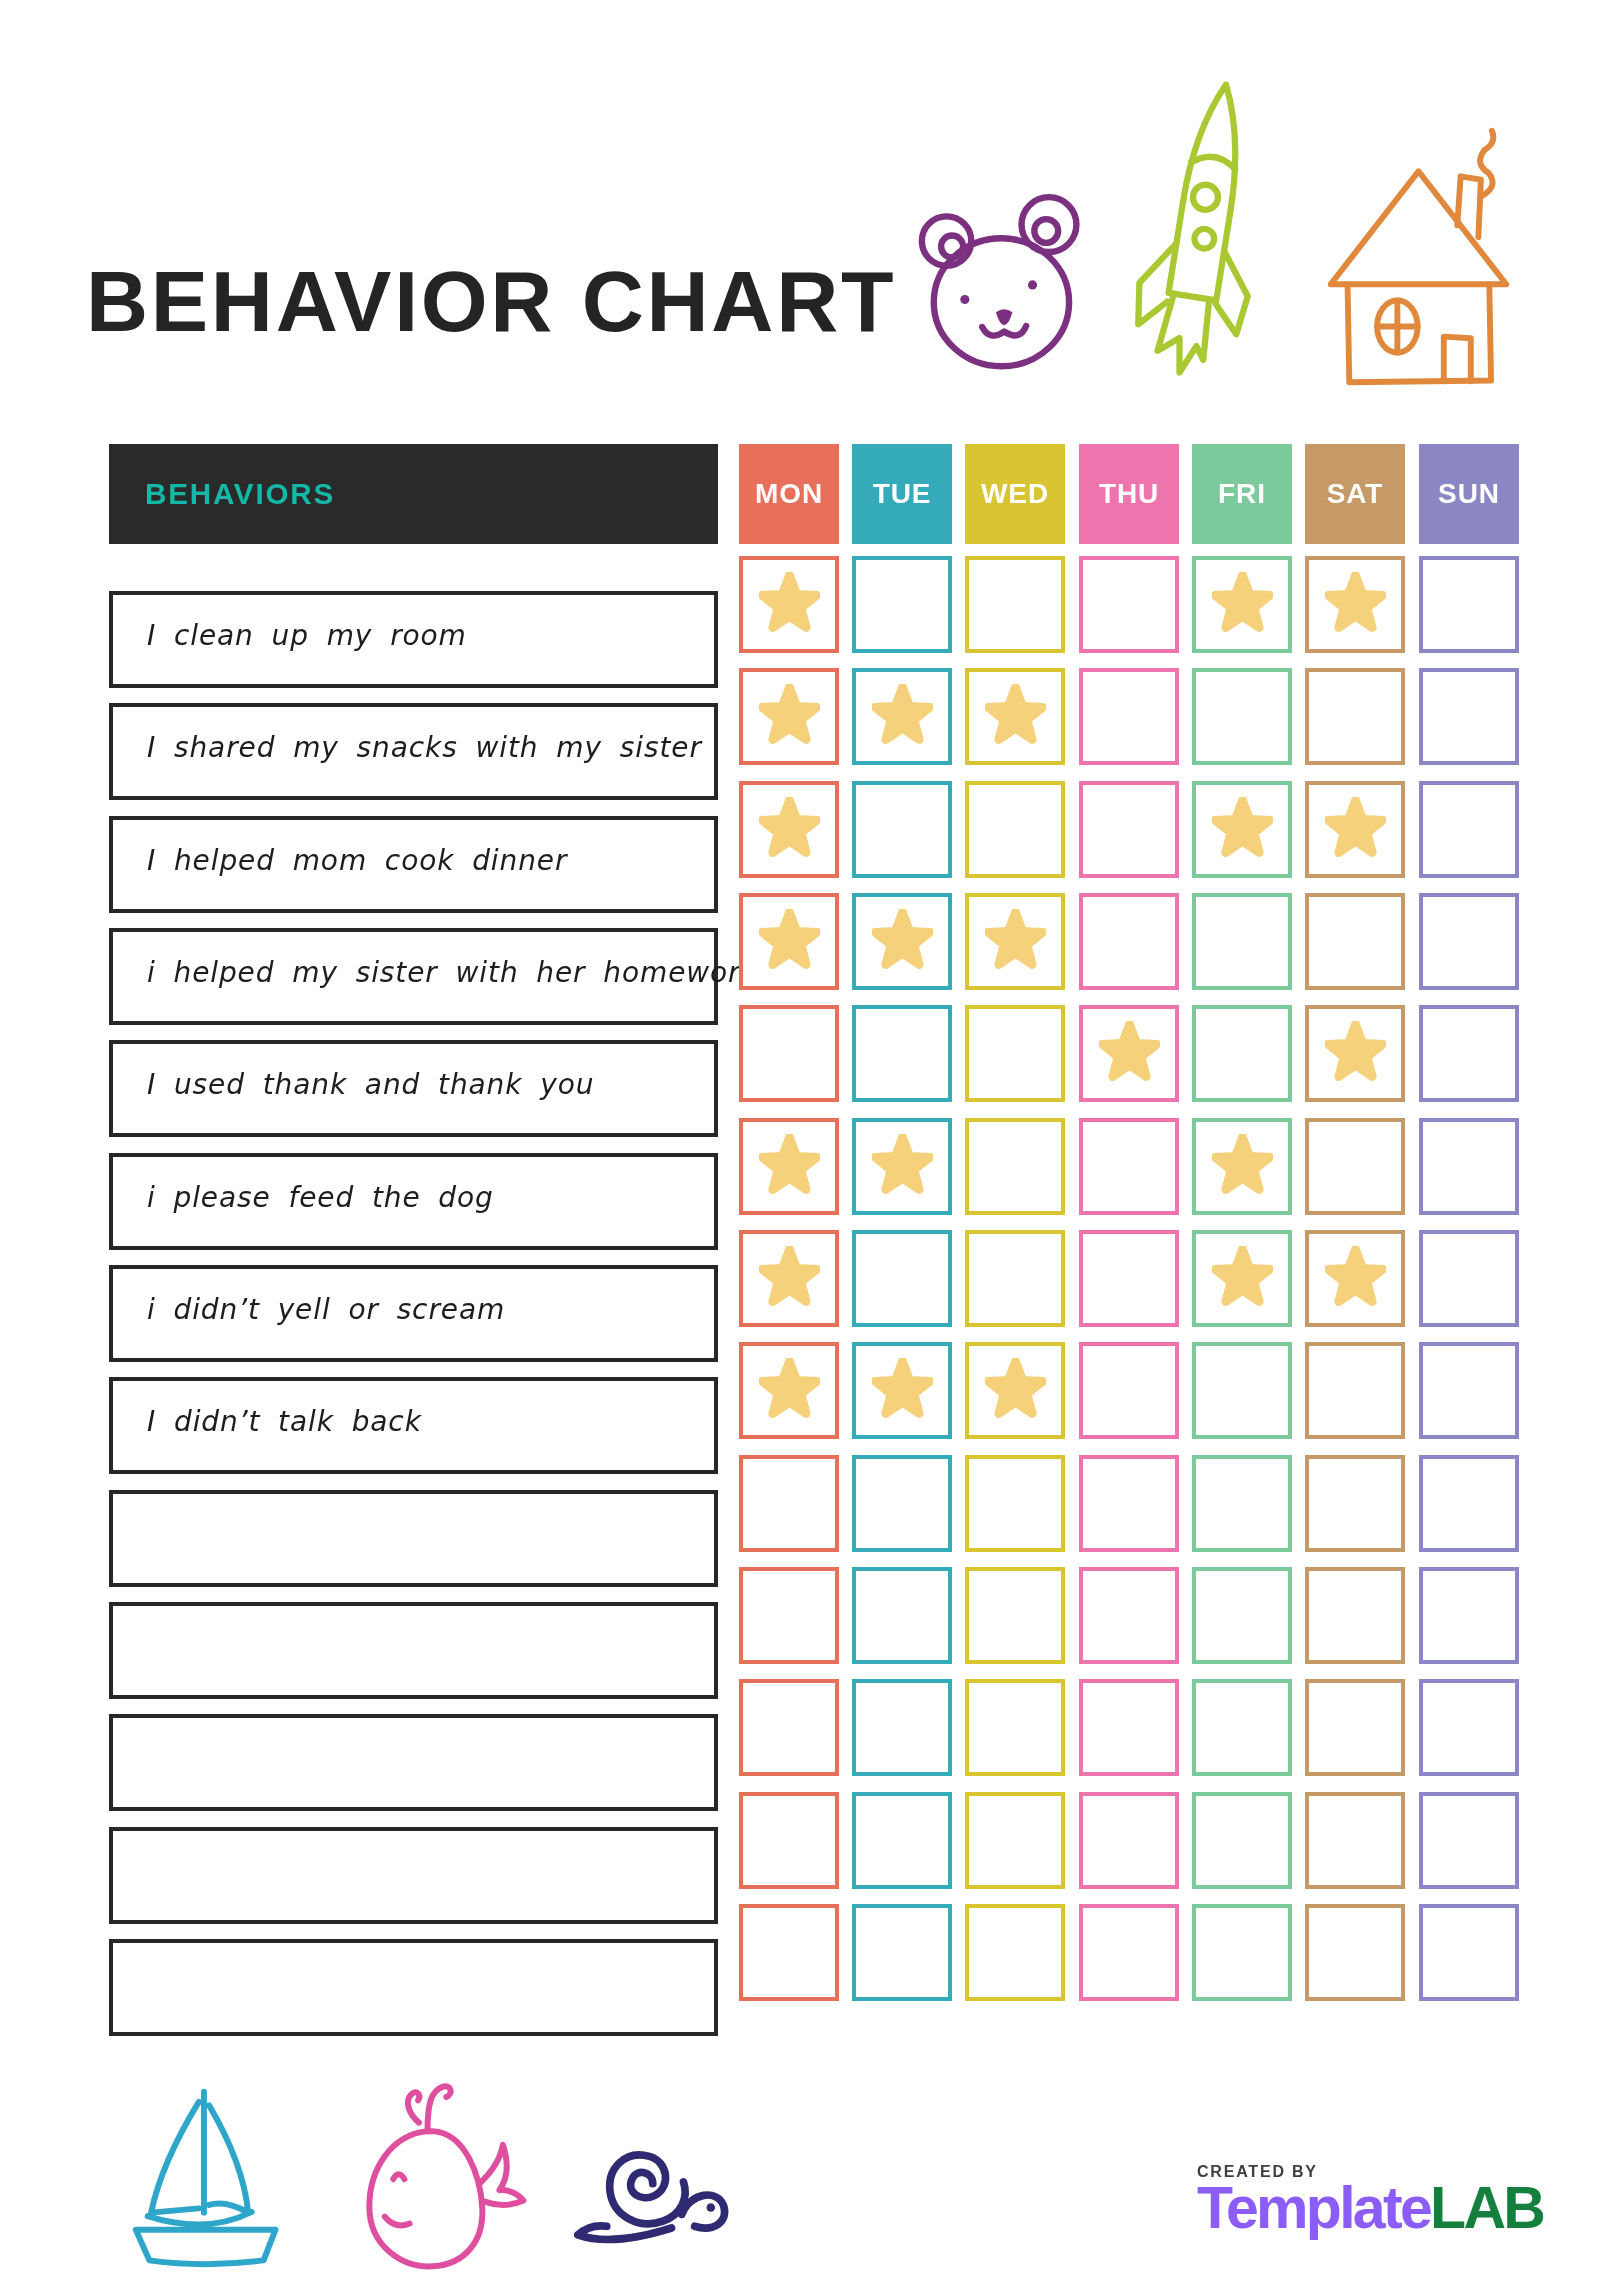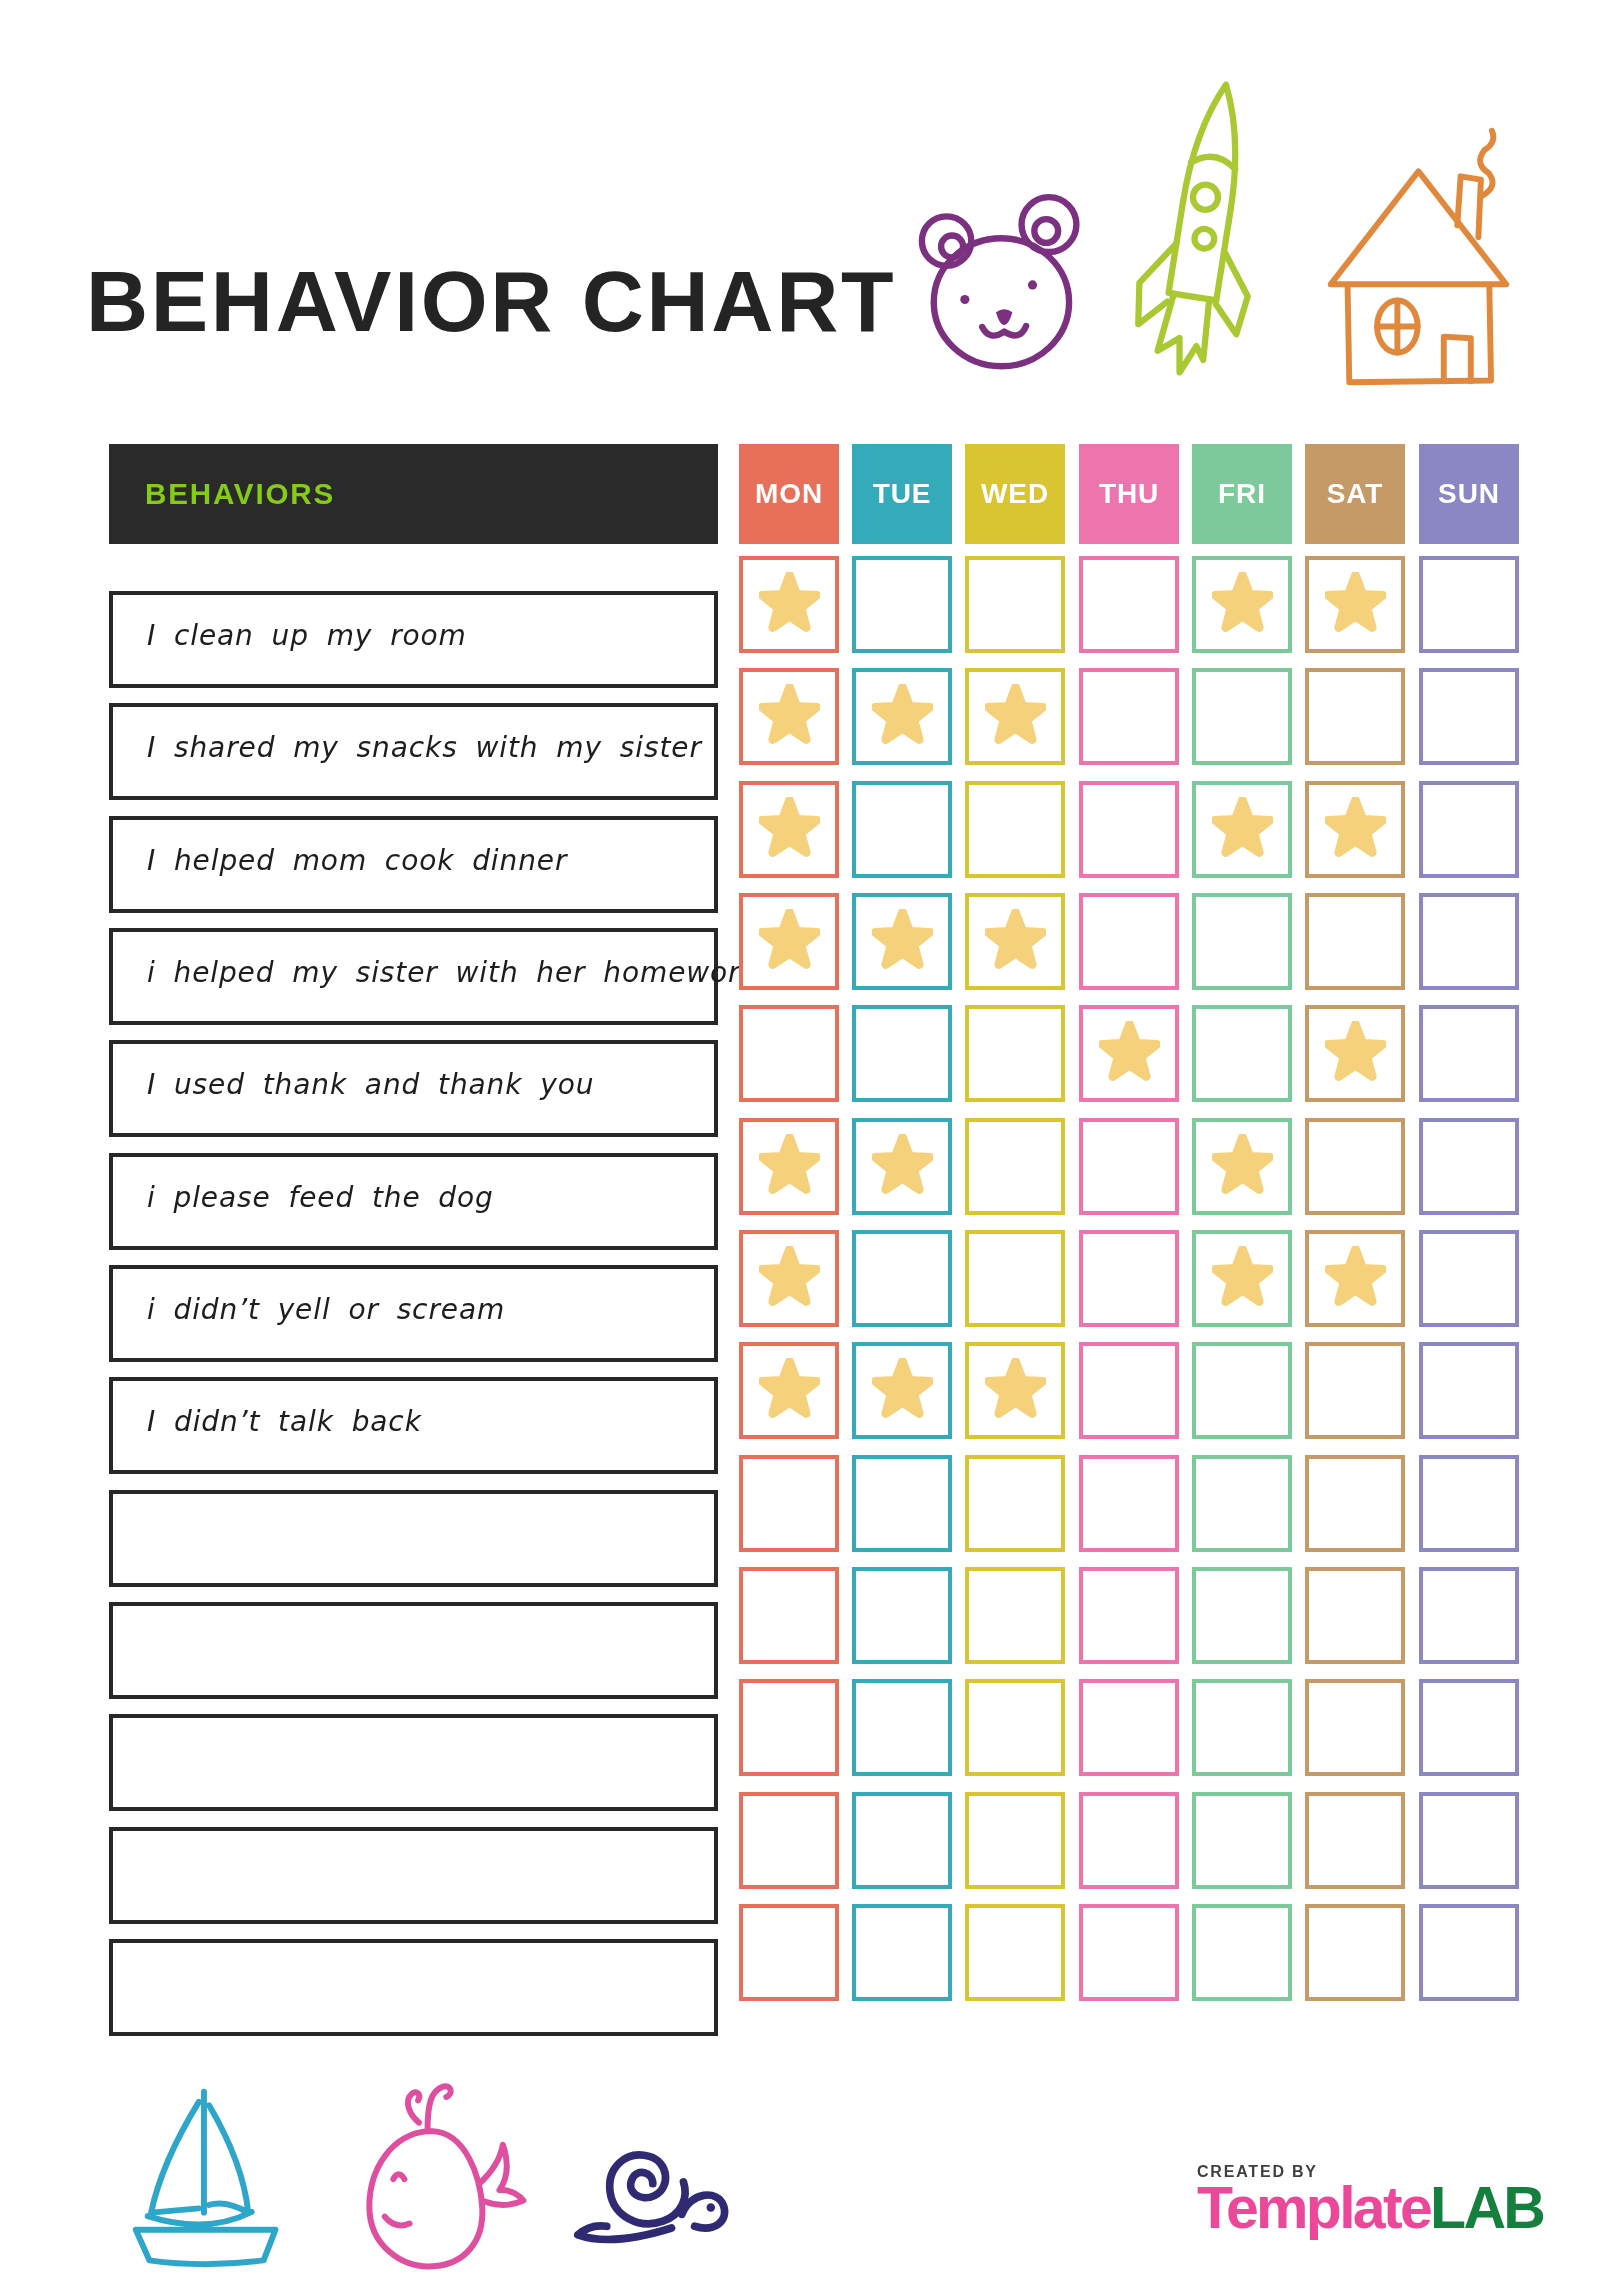--- a/index.html
+++ b/index.html
@@ -20,21 +20,21 @@
   .doodle .fillpart{fill:currentColor;stroke:none;}
   .bear{left:910px;top:188px;width:192px;height:192px}
   .rocket{left:1121px;top:72px;width:163px;height:322px}
   .house{left:1308px;top:124px;width:226px;height:270px}
   .sailboat{left:100px;top:2074px;width:213px;height:204px}
   .whale{left:333px;top:2049px;width:213px;height:231px}
   .snail{left:548px;top:2112px;width:213px;height:145px}
 
   
   #grid div{position:absolute;box-sizing:border-box;}
-  .behaviors-header{color:#84cc16;display:flex;align-items:center;
+  .behaviors-header{color:#14b8a6;display:flex;align-items:center;
         padding-left:36px;font-weight:bold;font-size:29.6px;letter-spacing:1.8px;}
   .day-header{color:#ffffff;display:flex;align-items:center;justify-content:center;
         font-weight:bold;font-size:28px;letter-spacing:0.9px;}
   .row-label{background:#fff;border:4.5px solid #272727;display:flex;align-items:center;margin-top:35px;}
   .row-label span{font-family:"DejaVu Sans",sans-serif;font-style:italic;
         font-size:28px;color:#1d1d1d;padding-left:34px;letter-spacing:0.9px;
         word-spacing:8px;transform:translateY(-4.5px);white-space:nowrap;}
   .day-cell{background:#fff;border:4.5px solid;display:flex;align-items:center;justify-content:center;}
   .day-cell .star{width:61px;height:61px;margin-top:-3.6px;}
 
@@ -336,17 +336,17 @@
 
   <svg class="doodle snail" viewBox="0 0 240 170" style="color: rgb(47, 42, 114);">
     <path d="M118 84 C118 70 100 66 94 78 C86 94 104 106 120 98 C140 88 136 58 114 52 C86 44 64 66 68 94 C72 122 102 138 130 128 C152 120 160 100 154 82" style="stroke-width:9"></path>
     <path d="M152 120 C162 94 194 90 201 110 C207 128 190 141 167 134" style="stroke-width:9"></path>
     <circle class="fillpart" cx="186" cy="112" r="5"></circle>
     <path d="M140 136 Q70 158 30 144 Q45 131 64 134" style="stroke-width:9"></path>
   </svg>
 
   <div class="logo">
     <div class="cb" style="color: rgb(63, 63, 63);">CREATED BY</div>
-    <div class="brand"><span style="color: #ec4899;">Template</span><span style="color: #15803d; text-align: center;">LAB</span></div>
+    <div class="brand"><span style="color: #8b5cf6;">Template</span><span style="color: #15803d; text-align: center;">LAB</span></div>
   </div>
 
 </div>
 
 
 </body></html>

